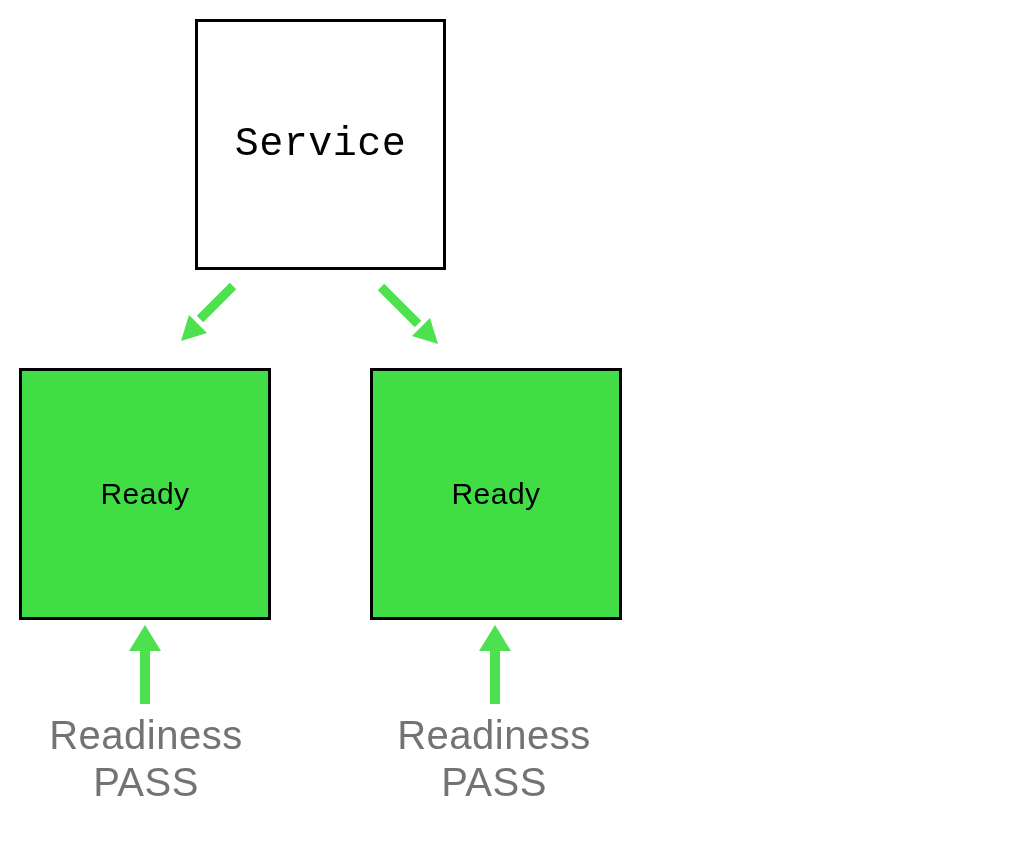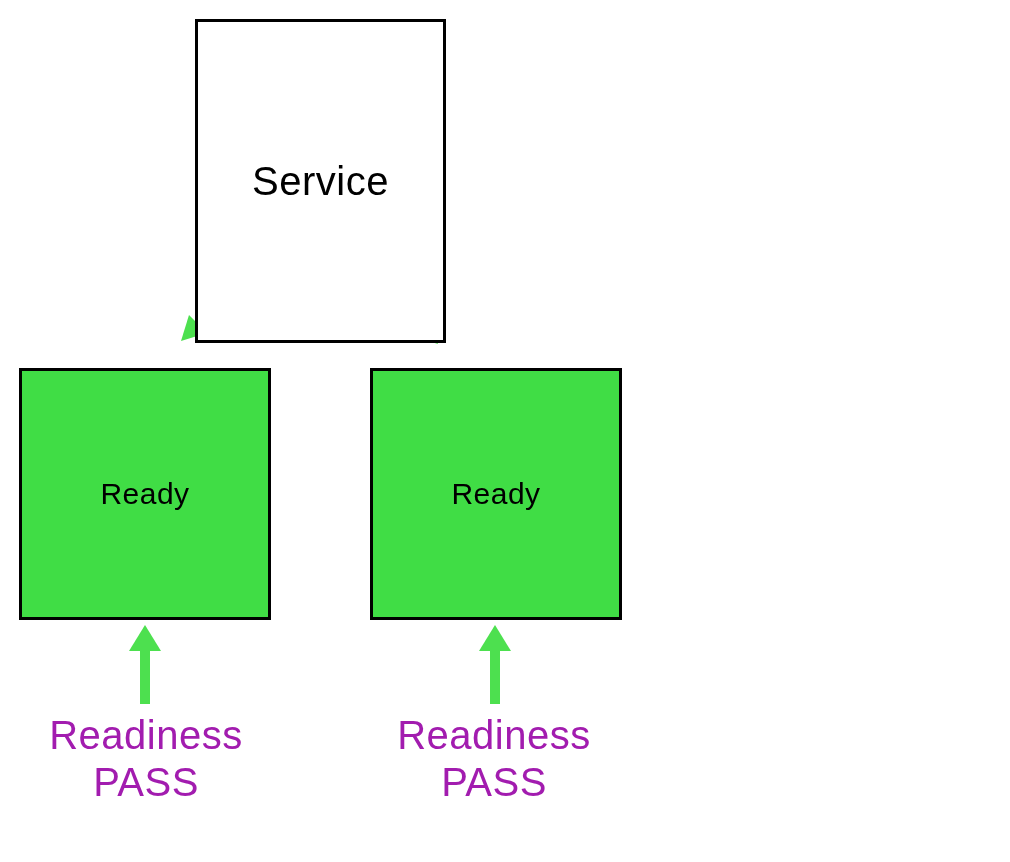--- a/index.html
+++ b/index.html
@@ -25,42 +25,43 @@
   .node {
     position: absolute;
     border: 3px solid #000000;
     display: flex;
     align-items: center;
     justify-content: center;
     color: #000000;
   }
   .node-service {
     left: 195px; top: 19px;
-    width: 251px; height: 324px;
+    width: 251px; height: 251px;
     font-size: 40px;
     font-weight: 500;
     letter-spacing: 0.5px;
+    font-family: Liberation Mono, monospace;
   }
   .node-ready {
     width: 252px; height: 252px;
     top: 368px;
     font-size: 30px;
     font-weight: 500;
     letter-spacing: 0.5px;
   }
   .node-ready-left  { left: 19px; }
   .node-ready-right { left: 370px; }
   .probe-label {
     position: absolute;
     width: 260px;
     text-align: center;
     font-size: 40px;
     font-weight: 500;
     line-height: 47px;
-    color: #a21caf;
+    color: #737373;
     top: 712px;
     letter-spacing: 0.5px;
   }
   .probe-label-left  { left: 16px; }
   .probe-label-right { left: 364px; }
 </style>
 </head>
 <body>
 
 <div class="canvas">

